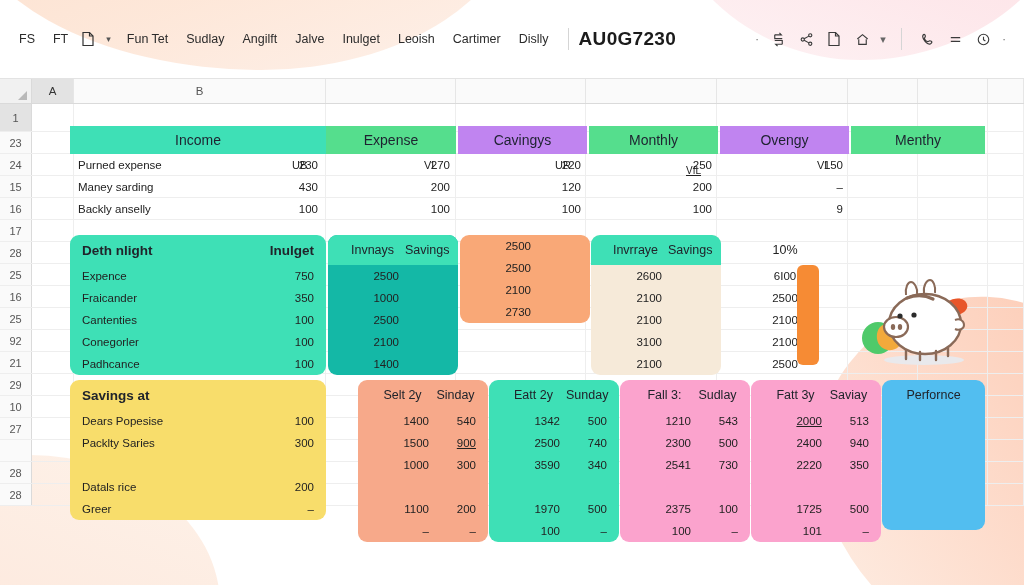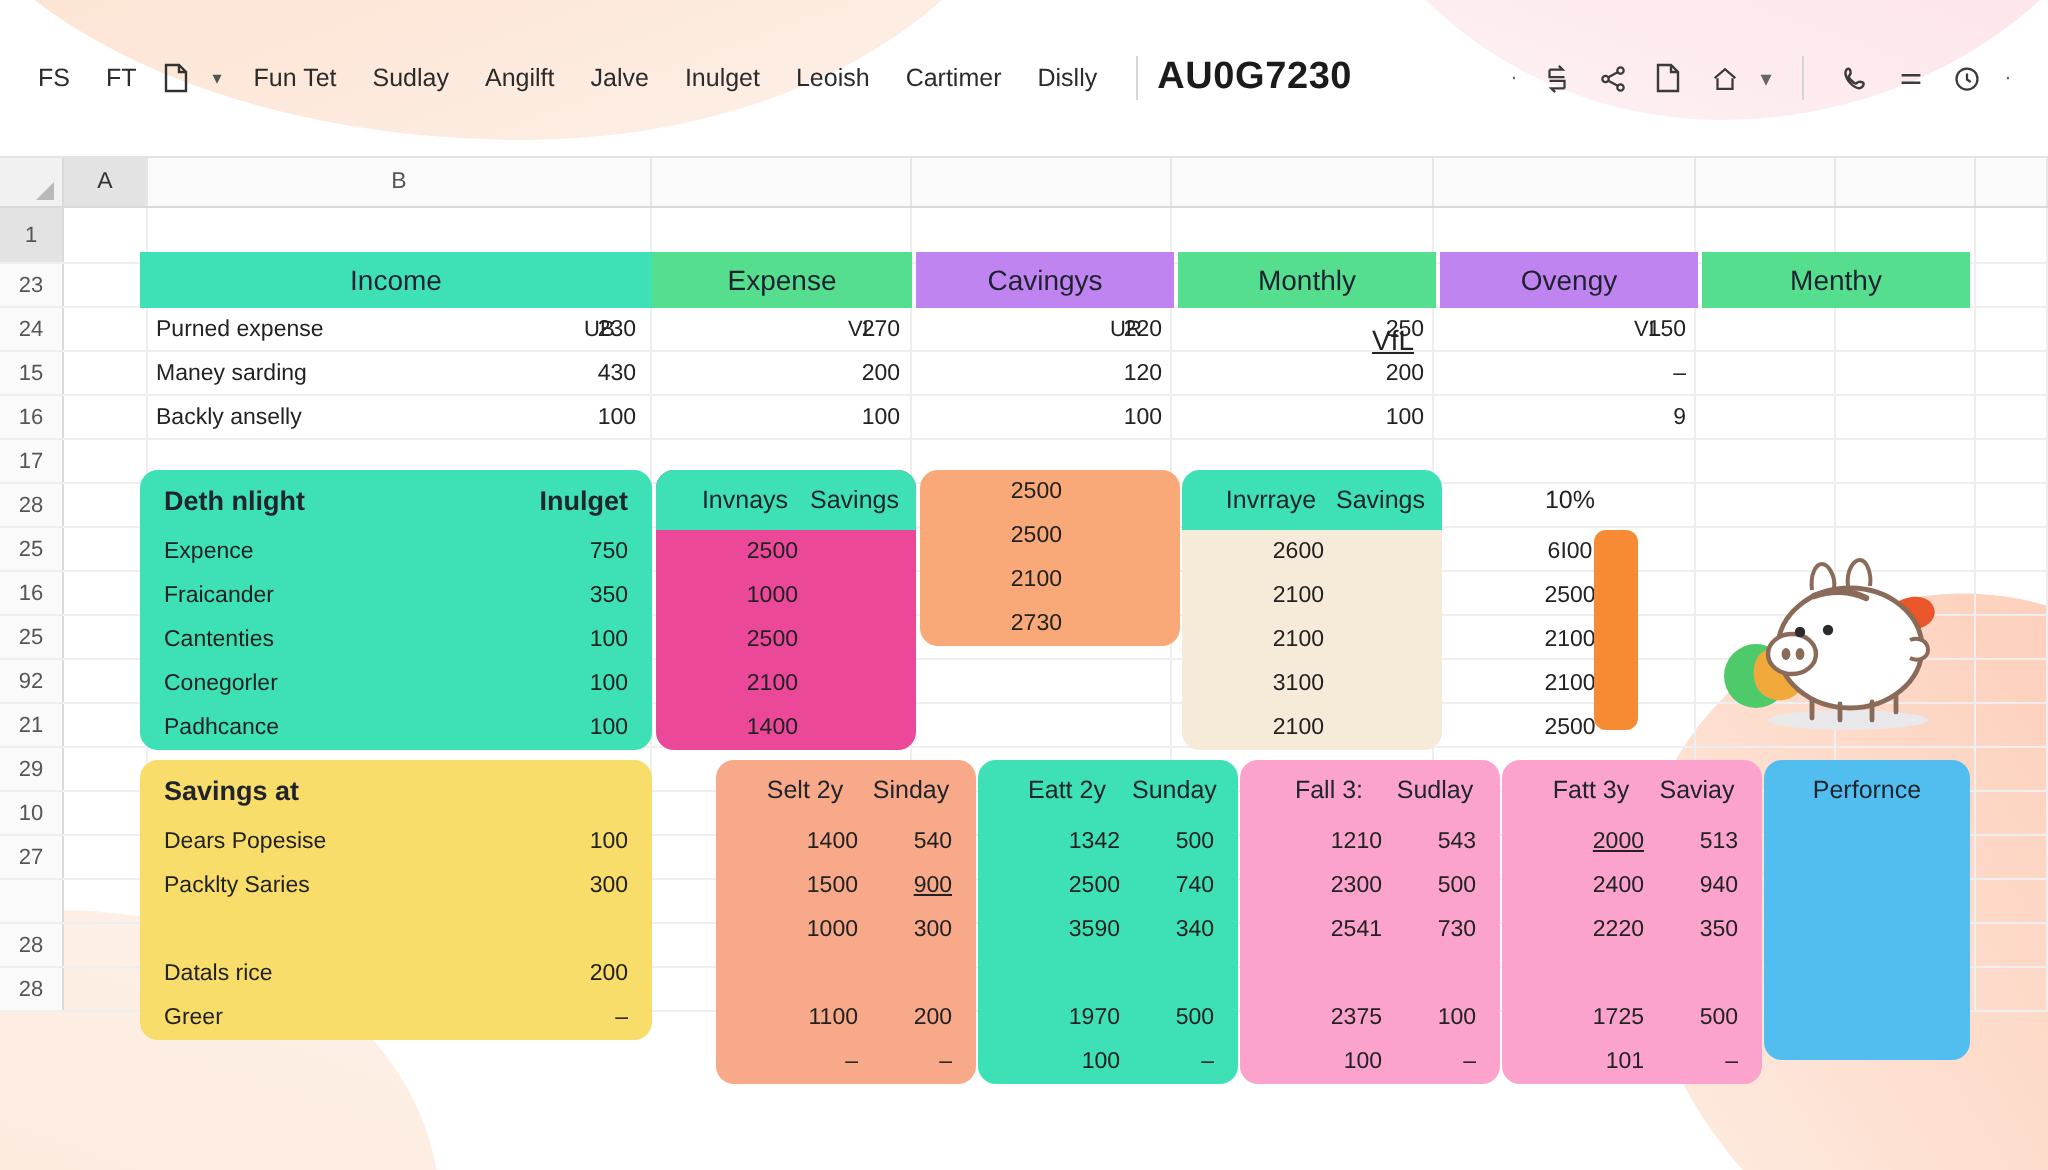--- a/index.html
+++ b/index.html
@@ -523,21 +523,21 @@
         <span>Menthy</span>
       </div>
       <div style="position: absolute; left: 46px; top: 154px; height: 22px; display: flex; align-items: center; font-size: 11.5px; color: rgb(34, 34, 34);">Purned expense</div>
       <div style="position: absolute; left: 158px; top: 154px; width: 128px; height: 22px; display: flex; align-items: center; justify-content: flex-end; font-size: 11.5px; color: rgb(34, 34, 34);">230</div>
       <div style="position: absolute; left: 260px; top: 154px; height: 22px; display: flex; align-items: center; font-size: 11px; color: rgb(34, 34, 34);">UB</div>
       <div style="position: absolute; left: 416px; top: 154px; width: 2px; height: 22px; display: flex; align-items: center; justify-content: flex-end; font-size: 11.5px; color: rgb(34, 34, 34);">270</div>
       <div style="position: absolute; left: 392px; top: 154px; height: 22px; display: flex; align-items: center; font-size: 11px; color: rgb(34, 34, 34);">VL</div>
       <div style="position: absolute; left: 547px; top: 154px; width: 2px; height: 22px; display: flex; align-items: center; justify-content: flex-end; font-size: 11.5px; color: rgb(34, 34, 34);">220</div>
       <div style="position: absolute; left: 523px; top: 154px; height: 22px; display: flex; align-items: center; font-size: 11px; color: rgb(34, 34, 34);">UR</div>
       <div style="position: absolute; left: 678px; top: 154px; width: 2px; height: 22px; display: flex; align-items: center; justify-content: flex-end; font-size: 11.5px; color: rgb(34, 34, 34);">250</div>
-      <div style="position: absolute; left: 654px; top: 154px; height: 32px; display: flex; align-items: center; font-size: 14px; color: rgb(34, 34, 34); text-decoration: underline;">VfL</div>
+      <div style="position: absolute; left: 654px; top: 154px; height: 32px; display: flex; align-items: center; font-size: 10px; color: rgb(34, 34, 34); text-decoration: underline;">VfL</div>
       <div style="position: absolute; left: 809px; top: 154px; width: 2px; height: 22px; display: flex; align-items: center; justify-content: flex-end; font-size: 11.5px; color: rgb(34, 34, 34);">150</div>
       <div style="position: absolute; left: 785px; top: 154px; height: 22px; display: flex; align-items: center; font-size: 11px; color: rgb(34, 34, 34);">VL</div>
       <div style="position: absolute; left: 46px; top: 176px; height: 22px; display: flex; align-items: center; font-size: 11.5px; color: rgb(34, 34, 34);">Maney sarding</div>
       <div style="position: absolute; left: 158px; top: 176px; width: 128px; height: 22px; display: flex; align-items: center; justify-content: flex-end; font-size: 11.5px; color: rgb(34, 34, 34);">430</div>
       <div style="position: absolute; left: 416px; top: 176px; width: 2px; height: 22px; display: flex; align-items: center; justify-content: flex-end; font-size: 11.5px; color: rgb(34, 34, 34);">200</div>
       <div style="position: absolute; left: 547px; top: 176px; width: 2px; height: 22px; display: flex; align-items: center; justify-content: flex-end; font-size: 11.5px; color: rgb(34, 34, 34);">120</div>
       <div style="position: absolute; left: 678px; top: 176px; width: 2px; height: 22px; display: flex; align-items: center; justify-content: flex-end; font-size: 11.5px; color: rgb(34, 34, 34);">200</div>
       <div style="position: absolute; left: 809px; top: 176px; width: 2px; height: 22px; display: flex; align-items: center; justify-content: flex-end; font-size: 11.5px; color: rgb(34, 34, 34);">–</div>
       <div style="position: absolute; left: 46px; top: 198px; height: 22px; display: flex; align-items: center; font-size: 11.5px; color: rgb(34, 34, 34);">Backly anselly</div>
       <div style="position: absolute; left: 158px; top: 198px; width: 128px; height: 22px; display: flex; align-items: center; justify-content: flex-end; font-size: 11.5px; color: rgb(34, 34, 34);">100</div>
@@ -564,21 +564,21 @@
         </div>
         <div class="r">
           <span class="c-label">Conegorler</span>
           <span class="c-num">100</span>
         </div>
         <div class="r">
           <span class="c-label">Padhcance</span>
           <span class="c-num">100</span>
         </div>
       </div>
-      <div class="card" style="left: 296px; top: 235px; width: 130px; background: #ec4899;">
+      <div class="card" style="left: 296px; top: 235px; width: 130px; background: #14b8a6;">
         <div class="hdr" style="background: rgb(62, 224, 182);">
           <span class="h-left" style="width: 65px;">Invnays</span>
           <span class="h-right" style="width: 41px;">Savings</span>
         </div>
         <div class="r">
           <span style="width: 59px; text-align: right;">2500</span>
           <span style="flex: 1 1 0%; text-align: right;"></span>
         </div>
         <div class="r">
           <span style="width: 59px; text-align: right;">1000</span>

